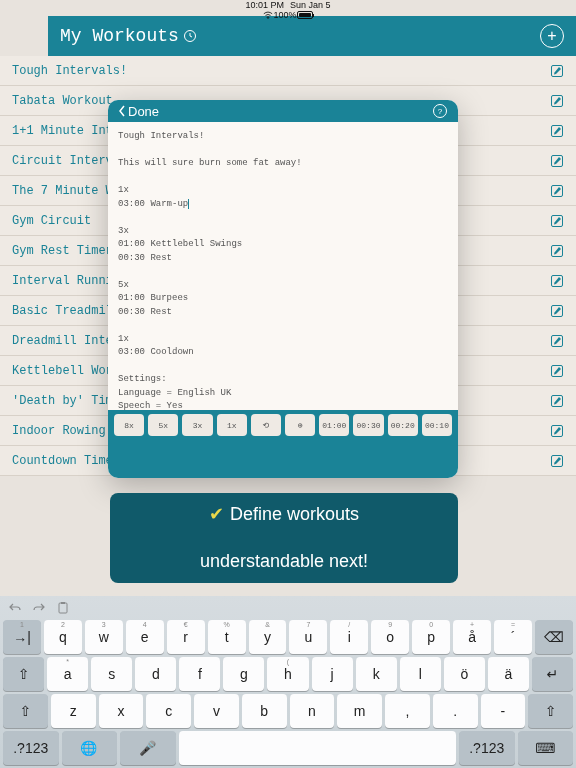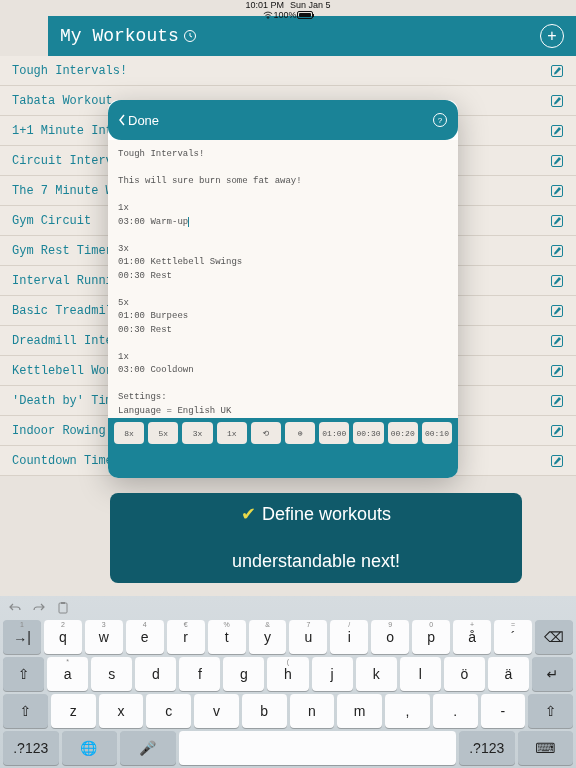--- a/index.html
+++ b/index.html
@@ -11,27 +11,27 @@
   .batt { width: 16px; height: 8px; border: 1px solid #111; border-radius: 2px; position: relative; }
   .batt::after { content:""; position:absolute; right:-2px; top:2px; width:1px; height:3px; background:#111; }
   .batt-fill { position:absolute; inset:1px; background:#111; border-radius:1px;}
   .nav-bar { position: absolute; top: 16px; left: 0; right: 0; height: 40px; background: #1a8397; display: flex; align-items: center; justify-content: space-between; padding: 0 12px; color: #fff; z-index: 4; margin-left: 48px; }
   .nav-title { font-family: "Courier New", monospace; font-size: 18px; display: flex; align-items: center; gap: 4px; }
   .nav-add { width: 24px; height: 24px; border-radius: 50%; border: 1.5px solid #fff; display: flex; align-items: center; justify-content: center; font-size: 16px; line-height: 1; }
   .list { position: absolute; top: 56px; left: 0; right: 0; }
   .row { height: 30px; display: flex; align-items: center; justify-content: space-between; padding: 0 12px; background: #efeae4; border-bottom: 1px solid #d8d1c8; font-size: 12px; color: #1a8397; font-family: "Courier New", monospace; }
   .edit-ico { width: 14px; height: 14px; }
   .modal { position: absolute; top: 100px; left: 108px; width: 350px; height: 378px; background: #fff; border-radius: 10px; overflow: hidden; box-shadow: 0 8px 30px rgba(0,0,0,0.25); z-index: 10; display: flex; flex-direction: column; }
-  .modal-hdr { height: 40px; background: #1a8397; display: flex; align-items: center; justify-content: space-between; padding: 0 10px; color: #fff; font-size: 13px; border-radius: 13px; }
+  .modal-hdr { height: 22px; background: #1a8397; display: flex; align-items: center; justify-content: space-between; padding: 0 10px; color: #fff; font-size: 13px; }
   .modal-back { display: flex; align-items: center; gap: 2px; }
   .modal-body { flex: 1; background: #fbf8f4; padding: 8px 10px; font-family: "Courier New", monospace; font-size: 9px; color: #555; line-height: 1.5; white-space: pre-wrap; overflow: hidden; }
   .caret { display:inline-block; width:1px; height:10px; background:#1a8397; vertical-align:text-bottom; }
-  .shortcut-bar { height: 60px; background: #1a8397; display: flex; align-items: flex-start; padding: 4px 6px; gap: 4px; }
+  .shortcut-bar { height: 68px; background: #1a8397; display: flex; align-items: flex-start; padding: 4px 6px; gap: 4px; }
   .sc { flex: 1; height: 22px; background: #efeae4; border-radius: 4px; display: flex; align-items: center; justify-content: center; font-size: 8px; font-family: "Courier New", monospace; color: #555; }
-  .callout { position: absolute; top: 493px; left: 110px; width: 412px; height: 90px; background: #105a6a; border-radius: 8px; color: #fff; display: flex; align-items: center; justify-content: center; text-align: center; font-size: 18px; line-height: 1.3; padding: 8px 14px; z-index: 20; }
+  .callout { position: absolute; top: 493px; left: 110px; width: 348px; height: 90px; background: #105a6a; border-radius: 8px; color: #fff; display: flex; align-items: center; justify-content: center; text-align: center; font-size: 18px; line-height: 1.3; padding: 8px 14px; z-index: 20; }
   .check { color: #e8d94a; margin-right: 6px; }
   .keyboard { position: absolute; bottom: 0; left: 0; right: 0; height: 172px; background: linear-gradient(#d6dce0,#c8d1d6); z-index: 15; display: flex; flex-direction: column; }
   .kb-toolbar { height: 24px; display: flex; align-items: center; padding: 0 8px; gap: 10px; }
   .kb-tb-ico { width: 14px; height: 14px; opacity: 0.6; }
   .kb-rows { flex: 1; display: flex; flex-direction: column; gap: 3px; padding: 0 3px 3px 3px; }
   .kb-row { flex: 1; display: flex; gap: 3px; }
   .key { flex: 1; background: #fcfcfd; border-radius: 4px; box-shadow: 0 1px 0 rgba(0,0,0,0.25); display: flex; flex-direction: column; align-items: center; justify-content: center; font-size: 14px; color: #222; position: relative; }
   .key.mod { background: #b7c1c8; }
   .key .hint { position: absolute; top: 1px; font-size: 7px; color: #888; }
   .key.space { flex: 5; }

